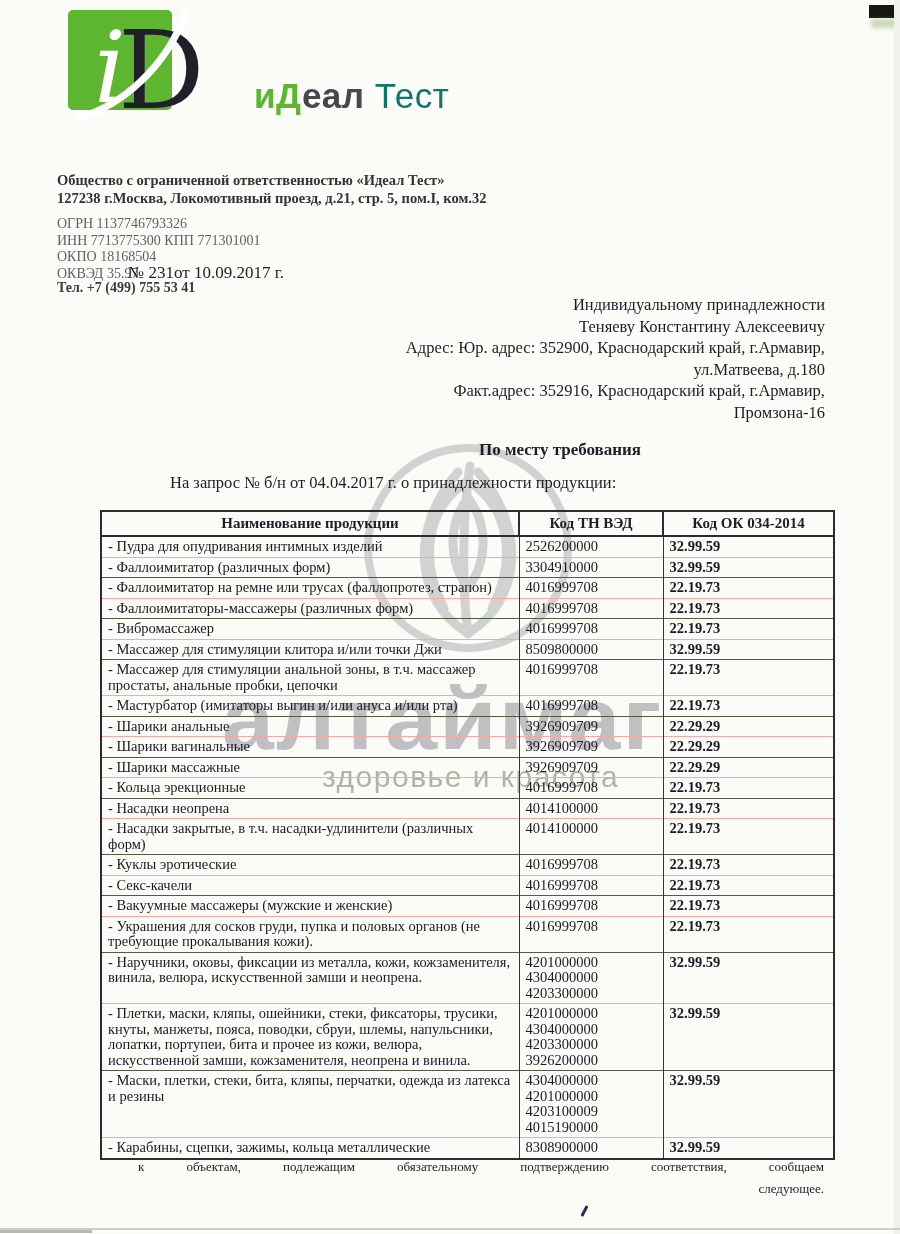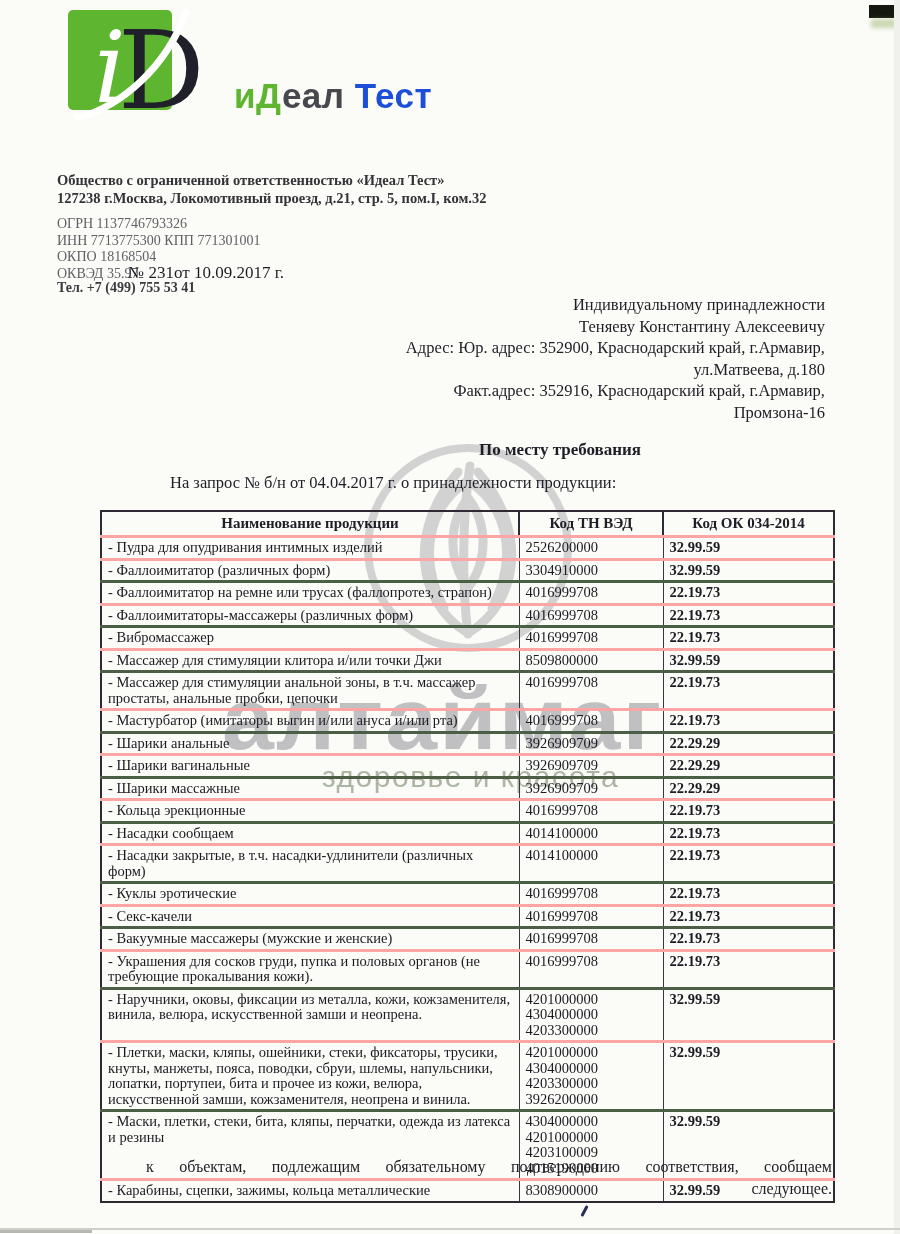--- a/index.html
+++ b/index.html
@@ -12,56 +12,56 @@
   .artifact-bar{position:absolute;left:869px;top:5px;width:30px;height:13px;background:#15180f;}
   .artifact-smudge{position:absolute;left:871px;top:19px;width:26px;height:9px;background:rgba(145,175,95,.45);filter:blur(2px);}
   .artifact-bottom-line{position:absolute;left:0;top:1228px;width:900px;height:2px;background:#cfcfc9;}
   .artifact-bottom-left{position:absolute;left:0;top:1230px;width:92px;height:3px;background:#b8b8b2;}
   .artifact-right-strip{position:absolute;right:0;top:0;width:6px;height:1234px;background:#f0f0ec;}
   .pen-mark{position:absolute;left:583px;top:1205px;width:3px;height:12px;background:#2b2b58;border-radius:2px;transform:rotate(28deg);}
   
   .logo{position:absolute;left:66px;top:8px;width:330px;height:110px;}
   .logo svg{position:absolute;left:0;top:0;}
   .wordmark{position:absolute;left:168px;top:68px;font-family:"Liberation Sans", sans-serif;font-size:35px;letter-spacing:.5px;white-space:nowrap;}
-  .wm-green{color:var(--green);font-weight:bold;}
+  .wm-green{color:var(--green);font-weight:bold;margin-left:20px;}
   .wm-mid{color:#47474e;font-weight:bold;}
-  .wm-bold{color:#1d4ed8;font-weight:bold;text-align:center;}
+  .wm-bold{color:#0f766e;font-weight:normal;text-align:center;}
   .lh-block{position:absolute;left:57px;font-family:Liberation Serif, serif;margin-top:48px;}
   .lh-bold{top:124px;font-weight:bold;color:#333338;font-size:14.5px;line-height:17.5px;}
   .lh-gray{top:168px;color:#606066;font-size:14px;line-height:16.5px;}
   .lh-tel{top:232px;font-weight:bold;color:#3a3a40;font-size:14px;}
   
   .ref-line{position:absolute;left:128px;top:263px;font-size:17px;}
   .recipient{position:absolute;left:300px;top:294px;width:525px;text-align:right;font-size:16.5px;line-height:21.5px;}
   .po-mestu{position:absolute;left:300px;top:440px;width:520px;text-align:center;font-weight:bold;font-size:17px;}
   .request-line{position:absolute;left:170px;top:473px;font-size:16.5px;}
   
   .tbl-wrap{position:absolute;left:100px;top:510px;z-index:2;}
   table.doc{border-collapse:collapse;table-layout:fixed;width:733px;background:transparent;}
   table.doc, table.doc th{border:2px solid #2e2933;}
   table.doc td{border-left:1px solid #3a3440;border-right:1px solid #3a3440;vertical-align:top;}
   table.doc td:first-child{border-left:2px solid #2e2933;}
   table.doc td:last-child{border-right:2px solid #2e2933;}
-  table.doc tr{border-bottom:3px solid #fca5a5;}
+  table.doc tr{border-bottom:1px solid #fca5a5;}
   table.doc tbody tr:nth-child(even){border-bottom-color:#4d5e47;}
   table.doc tbody tr:last-child{border-bottom:2px solid #2e2933;}
   table.doc th{font-size:15px;font-weight:bold;padding:3px 4px;text-align:center;border-bottom:2px solid #2e2933;}
   table.doc td{font-size:14.5px;line-height:15.5px;padding:2px 6px;color:#1a1a22;}
   td.c-code{padding-left:10px;}
   td.c-ok{padding-left:14px;font-weight:bold;}
   
   .wmk{position:absolute;z-index:1;pointer-events:none;}
   .wmk-circle{left:358px;top:438px;opacity:.30;}
   .wmk-brand{left:222px;top:668px;font-family:"Liberation Sans", sans-serif;font-weight:bold;
     font-size:88px;letter-spacing:2px;color:#86868d;opacity:.5;transform:scaleX(1.06);transform-origin:left;}
   .wmk-tagline{left:322px;top:760px;font-family:"Liberation Sans", sans-serif;
     font-size:30px;letter-spacing:1.5px;color:#7d8d70;opacity:.62;}
   .content{position:relative;z-index:2;}
   
-  .closing{position:absolute;left:113px;top:1156px;width:719px;font-size:16px;line-height:22px;z-index:2;}
+  .closing{position:absolute;left:105px;top:1156px;width:719px;font-size:13px;line-height:22px;z-index:2;}
   .closing .l1{text-align:justify;text-align-last:justify;padding-left:33px;}
   .closing .l2{text-align:right;}
   :root{--green:#5eb630;}
 </style>
 </head>
 <body>
 
 <div class="page">
 
   <div class="artifact-bar"></div>
@@ -221,21 +221,21 @@
               <td class="c-ok">22.29.29</td>
             </tr>
             <tr>
               <td class="c-name">- Кольца эрекционные</td>
               <td class="c-code">
                 <div>4016999708</div>
               </td>
               <td class="c-ok">22.19.73</td>
             </tr>
             <tr>
-              <td class="c-name">- Насадки сообщаем</td>
+              <td class="c-name">- Насадки неопрена</td>
               <td class="c-code">
                 <div>4014100000</div>
               </td>
               <td class="c-ok">22.19.73</td>
             </tr>
             <tr>
               <td class="c-name">- Насадки закрытые, в т.ч. насадки-удлинители (различных форм)</td>
               <td class="c-code">
                 <div>4014100000</div>
               </td>

